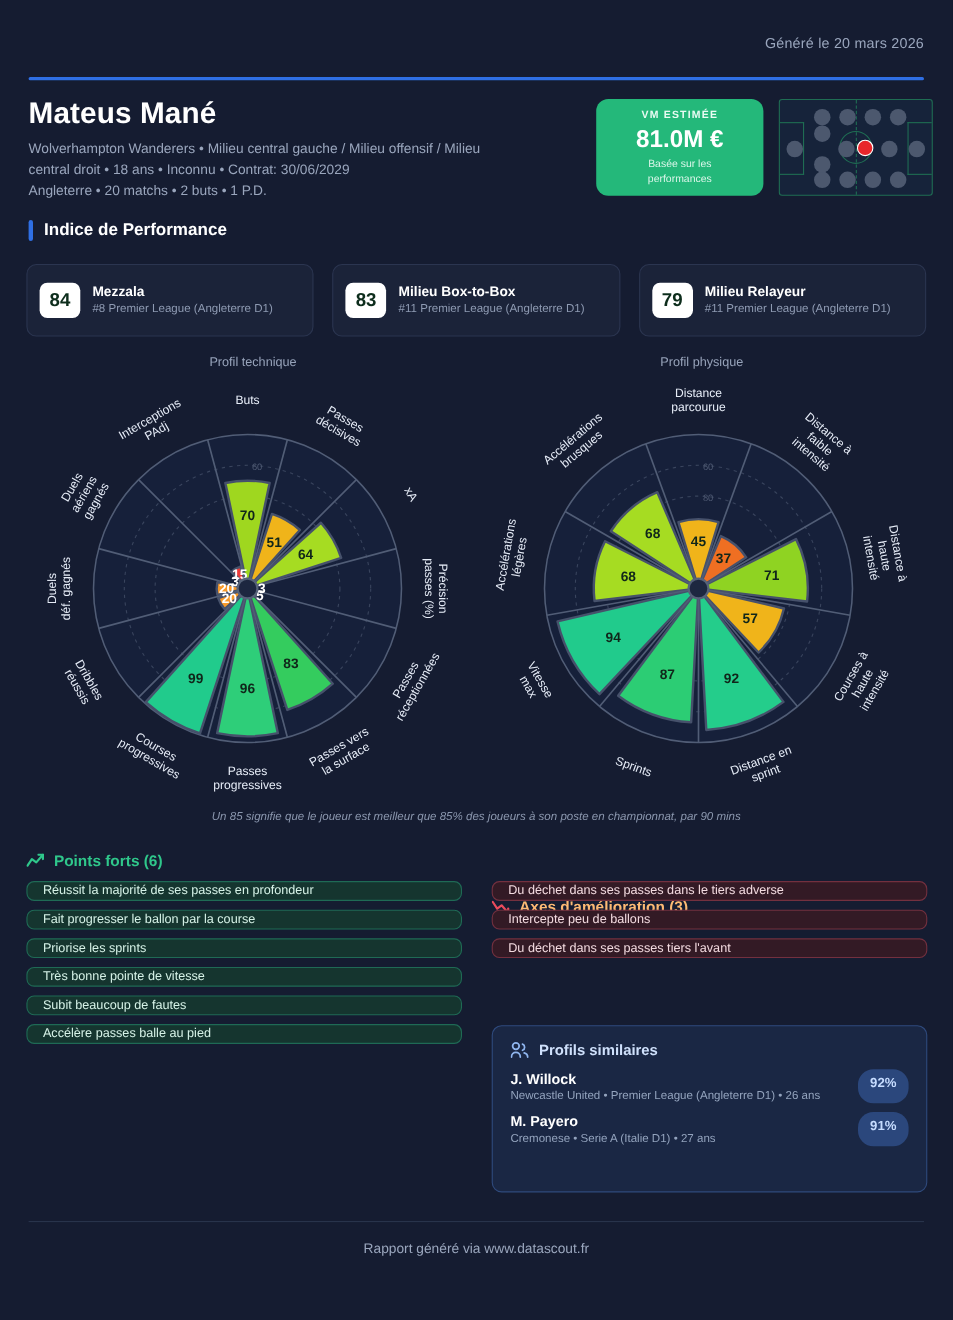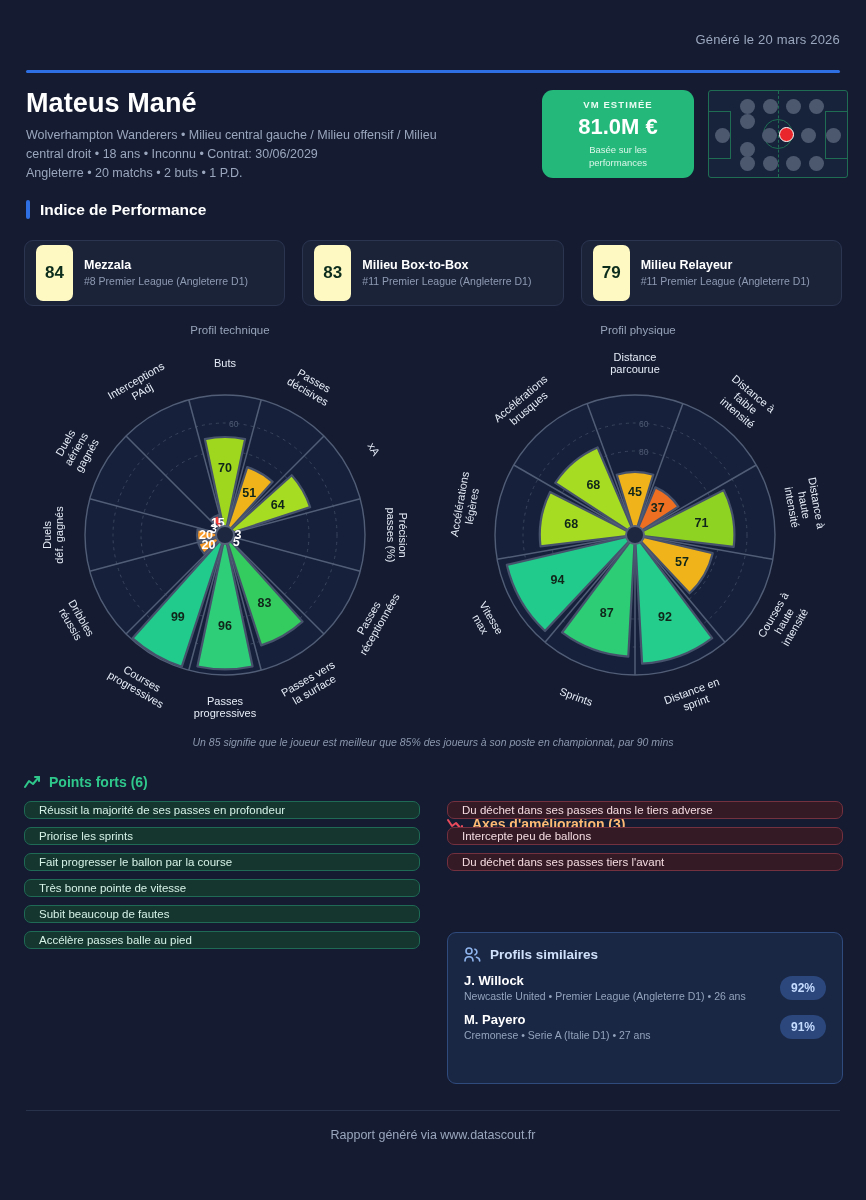--- a/index.html
+++ b/index.html
@@ -76,21 +76,21 @@
   .idx-row {
     position: absolute; left: 24px; top: 240px; width: 818px;
     display: flex; gap: 17px;
   }
   .idx-card {
     flex: 1; height: 66px; background: #1b2339;
     border: 1px solid #2b3category; border: 1px solid #2b3550; border-radius: 9px;
     display: flex; align-items: center; gap: 11px; padding: 0 11px;
   }
   .idx-score {
-    width: 37px; height: 56px; flex: 0 0 37px; background: #fef9c3; border-radius: 7px;
+    width: 37px; height: 32px; flex: 0 0 37px; background: #ffffff; border-radius: 7px;
     display: flex; align-items: center; justify-content: center;
     font-size: 17px; font-weight: bold; color: #0d2d1c;
   }
   .idx-texts { min-width: 0; }
   .idx-role { font-size: 12.5px; font-weight: bold; color: #ffffff; line-height: 15px; }
   .idx-rank { font-size: 10.5px; color: #8e9ab2; line-height: 14px; margin-top: 1px; }
 
   
   .chart-title {
     position: absolute; font-size: 11.5px; color: #97a3ba; text-align: center; width: 300px;
@@ -121,21 +121,21 @@
 
   
   .sim-card {
     position: absolute; left: 447px; top: 932px; width: 396px; height: 152px;
     background: #1a2744; border: 1px solid #2f4a7d; border-radius: 9px; padding: 14px 16px;
   }
   .sim-head {
     display: flex; align-items: center; gap: 9px;
     font-size: 13.5px; font-weight: bold; color: #cfe0fb; margin-bottom: 10px;
   }
-  .sim-row { display: flex; align-items: center; margin-bottom: 8px; }
+  .sim-row { display: flex; margin-bottom: 8px; }
   .sim-info { flex: 1; min-width: 0; }
   .sim-name { font-size: 13px; font-weight: bold; color: #ffffff; line-height: 17px; }
   .sim-meta { font-size: 10.5px; color: #93a3bd; line-height: 14px; }
   .sim-pct {
     flex: 0 0 auto; background: #2b477c; color: #c6dcff; border-radius: 14px;
     padding: 5px 11px; font-size: 12px; font-weight: bold;
   }
 
   
   .foot-rule {
@@ -398,22 +398,22 @@
 
   <div class="col-head good">
     <svg width="17" height="13" viewBox="0 0 17 13">
       <polyline points="1,11 5,5 9,8 15,1" fill="none" stroke="#2fc78b" stroke-width="2" stroke-linecap="round" stroke-linejoin="round"></polyline>
       <polyline points="11,1 15,1 15,5" fill="none" stroke="#2fc78b" stroke-width="2" stroke-linecap="round" stroke-linejoin="round"></polyline>
     </svg>
     <span>Points forts (6)</span>
   </div>
   <div class="list good">
     <div class="pill good">Réussit la majorité de ses passes en profondeur</div>
+    <div class="pill good">Fait progresser le ballon par la course</div>
     <div class="pill good">Priorise les sprints</div>
-    <div class="pill good">Fait progresser le ballon par la course</div>
     <div class="pill good">Très bonne pointe de vitesse</div>
     <div class="pill good">Subit beaucoup de fautes</div>
     <div class="pill good">Accélère passes balle au pied</div>
   </div>
 
   <div class="col-head bad">
     <svg width="17" height="13" viewBox="0 0 17 13">
       <polyline points="1,2 5,8 9,5 15,12" fill="none" stroke="#ea4b5c" stroke-width="2" stroke-linecap="round" stroke-linejoin="round"></polyline>
       <polyline points="11,12 15,12 15,8" fill="none" stroke="#ea4b5c" stroke-width="2" stroke-linecap="round" stroke-linejoin="round"></polyline>
     </svg>

